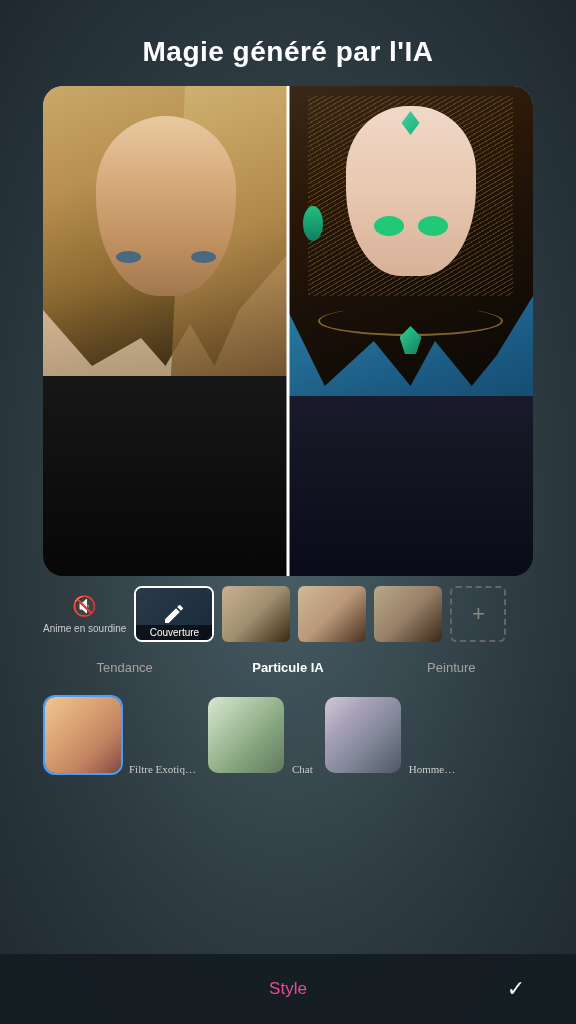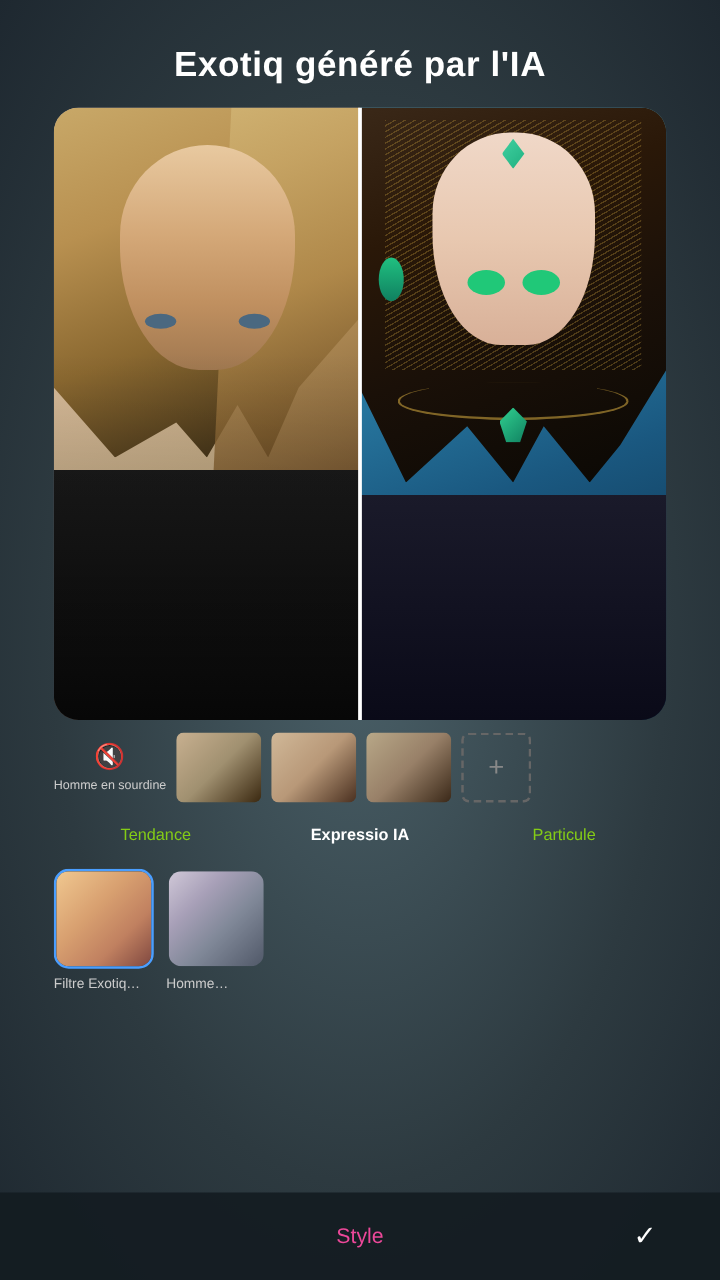--- a/index.html
+++ b/index.html
@@ -325,44 +325,45 @@
       display: flex;
       gap: 0;
       margin-bottom: 12px;
       overflow: hidden;
     }
 
     .cat-tab {
       flex: 1;
       text-align: center;
       padding: 8px 4px;
-      color: #84cc16;
+      color: #a3a3a3;
       font-size: 13px;
       cursor: pointer;
       white-space: nowrap;
     }
 
     .cat-tab.active {
       color: #ffffff;
       font-weight: 700;
     }
 
     
     .filter-row {
       display: flex;
       gap: 10px;
       overflow: hidden;
     }
 
     .filter-item {
       display: flex;
-      flex-direction: column;
-      align-items: flex-start;
+      flex-direction: row;
+      align-items: flex-end;
       gap: 6px;
       min-width: 80px;
+      font-family: Liberation Serif, serif;
     }
 
     .filter-thumb {
       width: 80px;
       height: 80px;
       border-radius: 12px;
       overflow: hidden;
       border: 2px solid transparent;
     }
 
@@ -478,21 +479,21 @@
       background: linear-gradient(135deg, #2a3a48 0%, #1a2a38 100%);
     }
   </style>
 </head>
 <body>
 
 <div class="bg"></div>
 
 <div class="content">
 
-  <div class="title">Exotiq généré par l'IA</div>
+  <div class="title">Magie généré par l'IA</div>
 
   <div class="image-card">
     <div class="image-split">
 
       <div class="img-left">
         <div class="hair-left"></div>
         <div class="hair-left-overlay"></div>
         <div class="face-left">
           <div class="real-eyes">
             <div class="real-eye"></div>
@@ -520,59 +521,73 @@
       <div class="divider-line"></div>
     </div>
   </div>
 
   <div class="bottom-panel">
 
     <div class="filmstrip-row">
 
       <div class="mute-btn">
         <span class="mute-icon">🔇</span>
-        <span style="color:#ccc;font-size:10px;text-align:center;line-height:1.3;">Homme en
+        <span style="color:#ccc;font-size:10px;text-align:center;line-height:1.3;">Anime en
 sourdine</span>
       </div>
 
+      <div class="film-active">
+        <div class="pen-icon-box">
+          <svg width="24" height="24" viewBox="0 0 24 24" fill="white">
+            <path d="M3 17.25V21h3.75L17.81 9.94l-3.75-3.75L3 17.25zM20.71 7.04c.39-.39.39-1.02 0-1.41l-2.34-2.34c-.39-.39-1.02-.39-1.41 0l-1.83 1.83 3.75 3.75 1.83-1.83z"></path>
+          </svg>
+        </div>
+        <div class="film-active-label">Couverture</div>
+      </div>
 
       <div class="film-thumb">
         <div class="film-thumb-inner"></div>
       </div>
       <div class="film-thumb">
         <div class="film-thumb-inner2"></div>
       </div>
       <div class="film-thumb">
         <div class="film-thumb-inner3"></div>
       </div>
 
       <div class="film-add">
         <span>+</span>
       </div>
 
     </div>
 
     <div class="category-tabs">
       <div class="cat-tab">Tendance</div>
-      <div class="cat-tab active">Expressio IA</div>
-      <div class="cat-tab">Particule</div>
+      <div class="cat-tab active">Particule IA</div>
+      <div class="cat-tab">Peinture</div>
     </div>
 
     <div class="filter-row">
 
       <div class="filter-item">
         <div class="filter-thumb selected">
           <div class="filter-thumb-inner ft1"></div>
         </div>
         <span class="filter-label">Filtre Exotiq…</span>
       </div>
 
 
 
 
+      <div class="filter-item">
+        <div class="filter-thumb">
+          <div class="filter-thumb-inner ft5"></div>
+        </div>
+        <span class="filter-label">Chat</span>
+      </div>
 
       <div class="filter-item">
         <div class="filter-thumb">
           <div class="filter-thumb-inner ft6"></div>
         </div>
         <span class="filter-label">Homme…</span>
       </div>
 
     </div>
 

